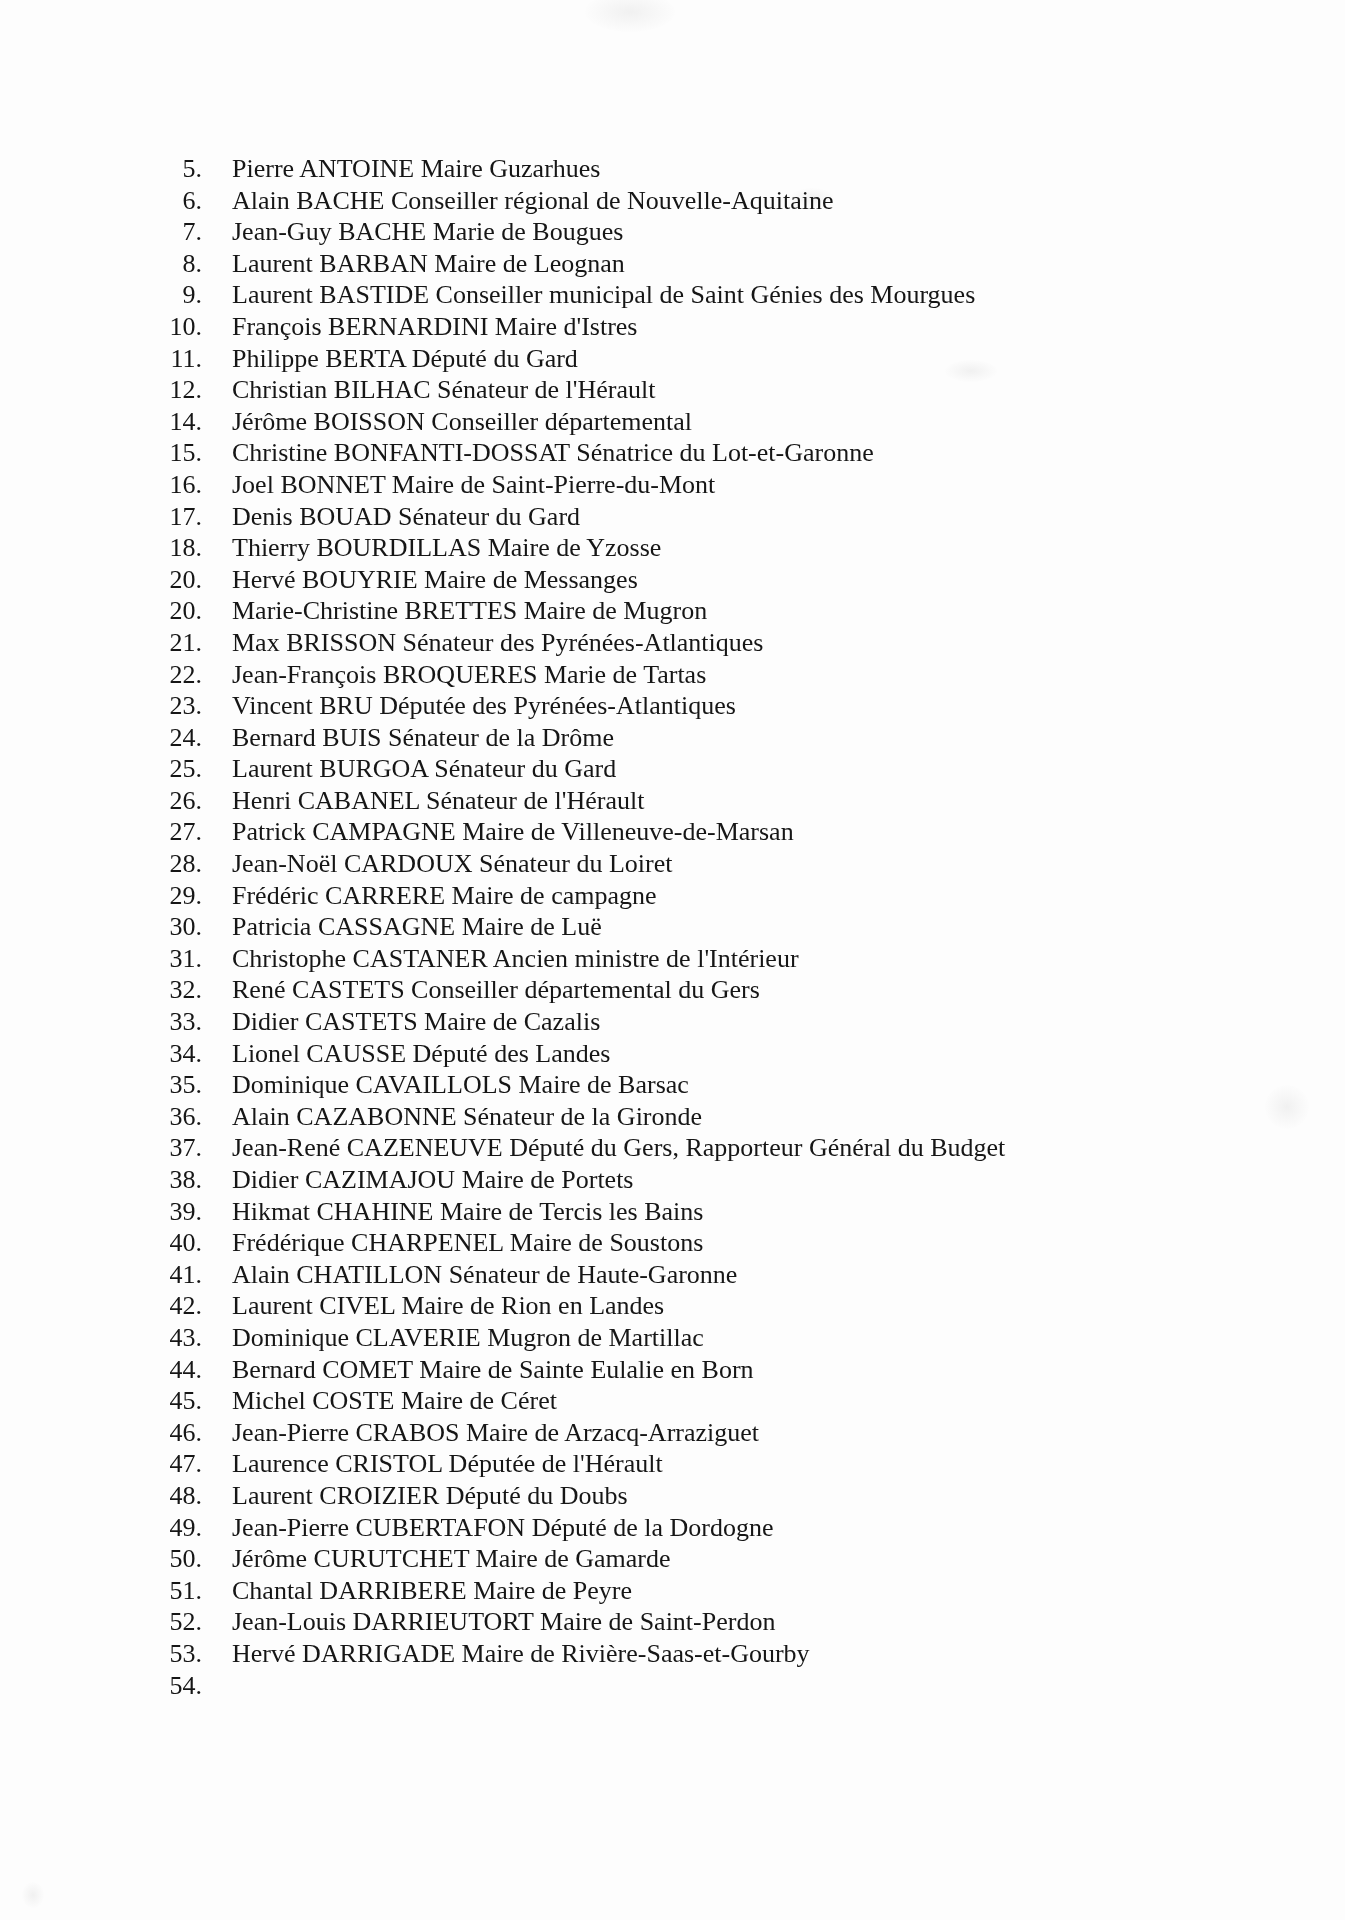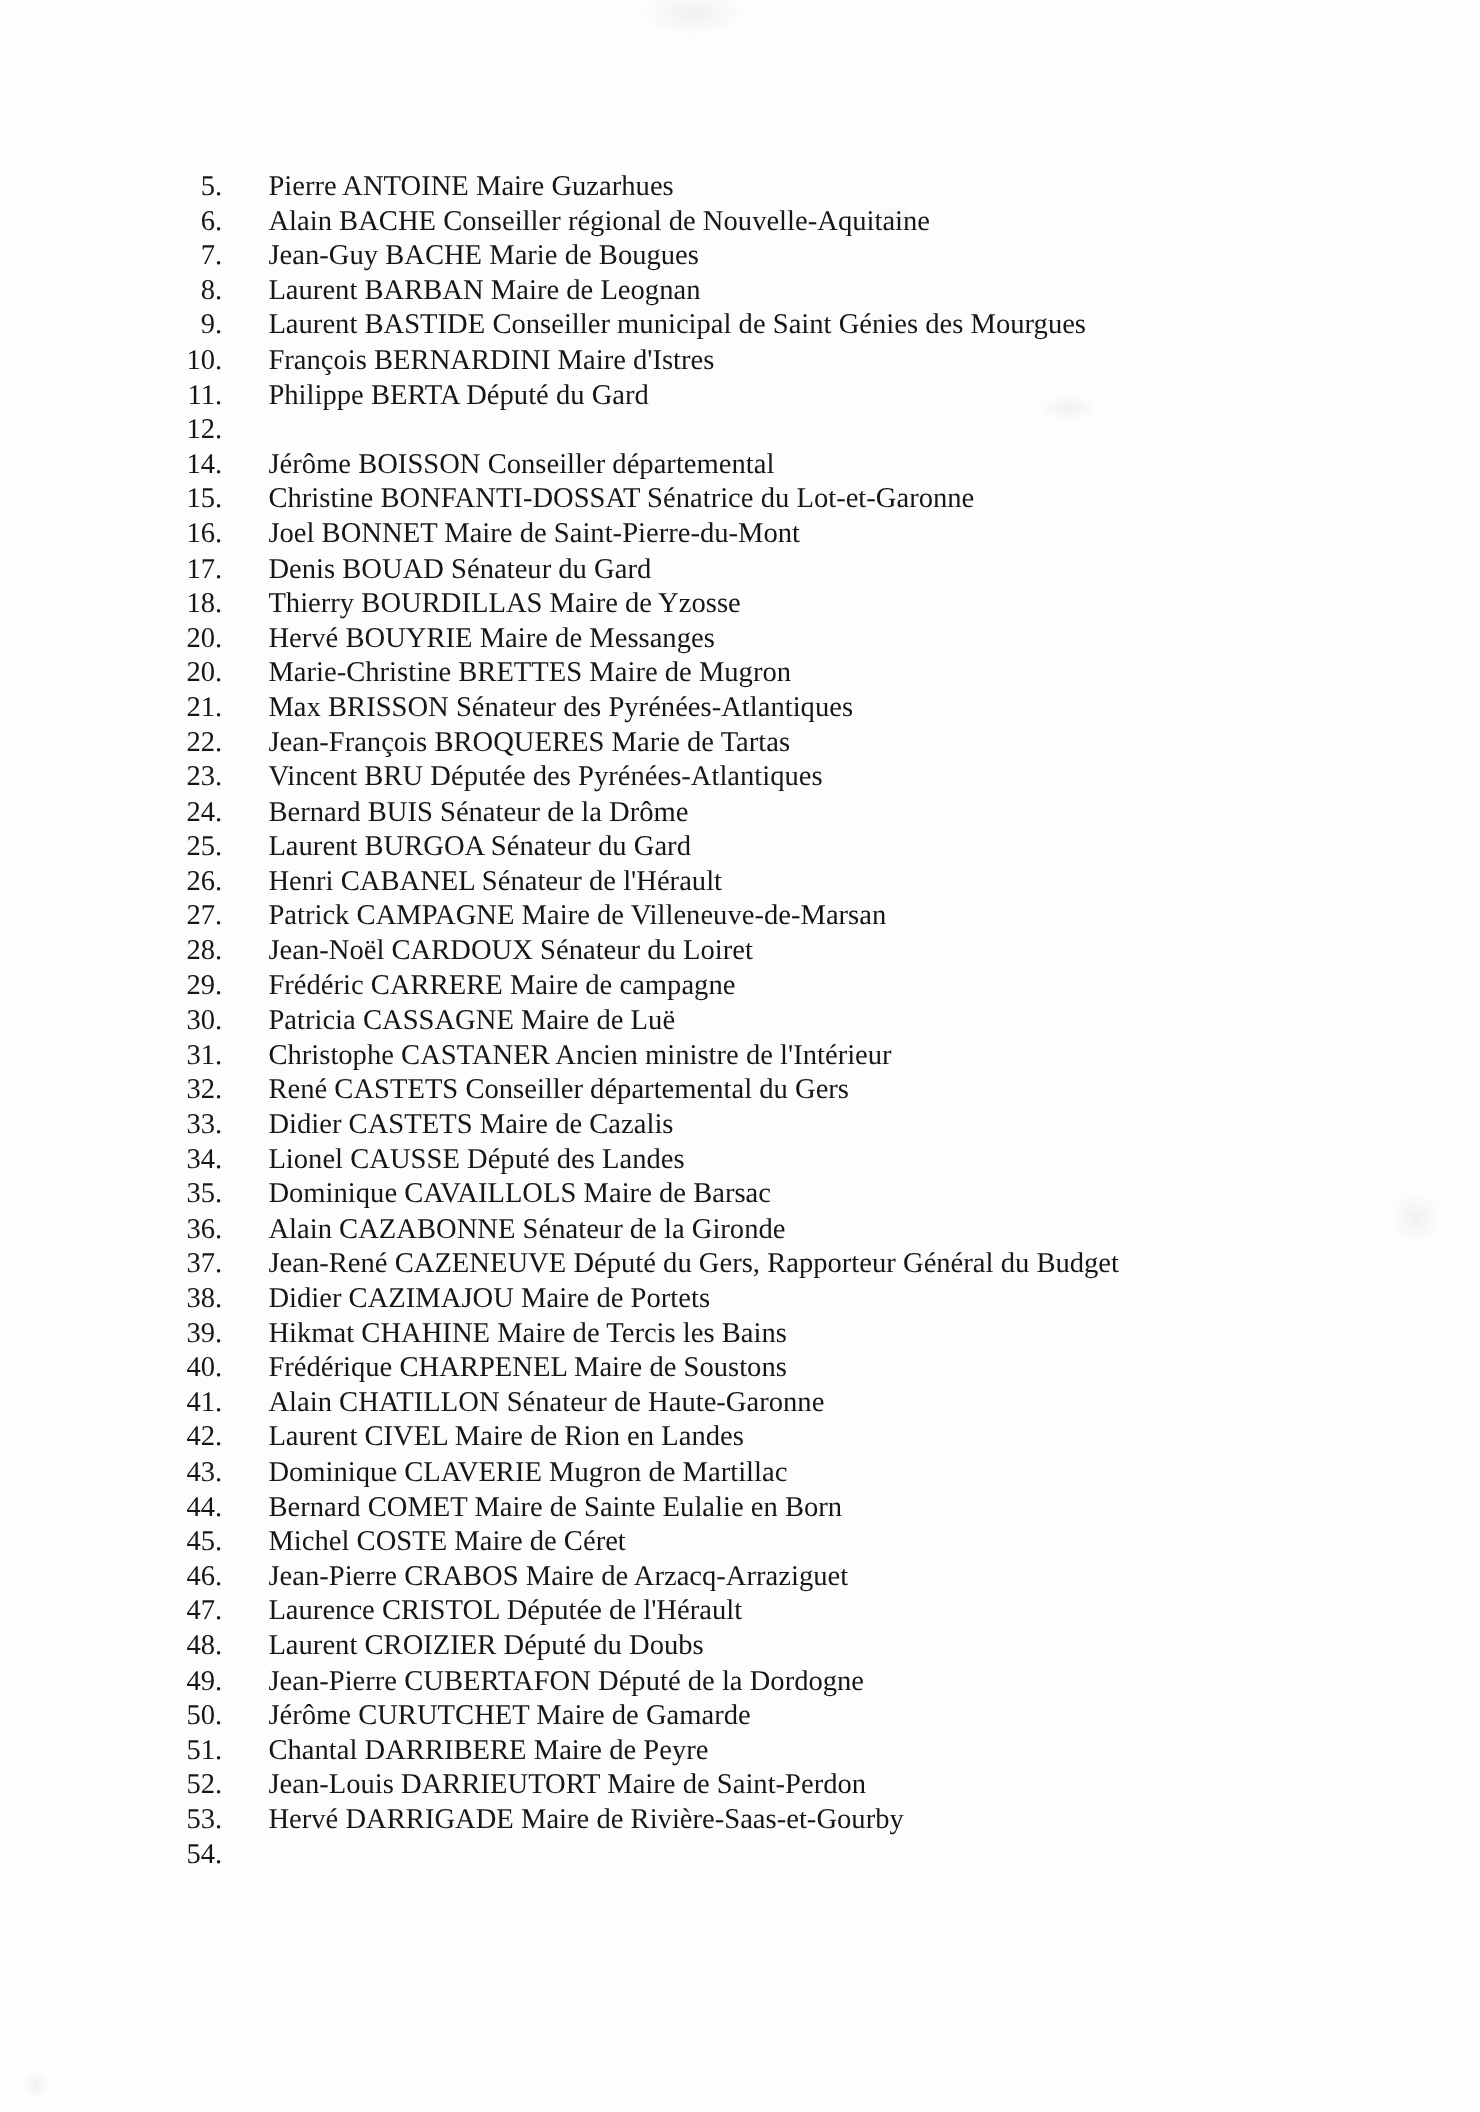--- a/index.html
+++ b/index.html
@@ -37,21 +37,21 @@
     white-space: nowrap;
   }
   .num {
     display: inline-block;
     width: 44px;
     text-align: right;
     flex: 0 0 44px;
   }
   .txt {
     display: inline-block;
-    margin-left: 42px;
+    margin-left: 30px;
   }
   .smudge {
     position: absolute;
     border-radius: 50%;
     background: radial-gradient(ellipse at center, rgba(130,130,130,0.10) 0%, rgba(130,130,130,0.04) 45%, rgba(130,130,130,0) 75%);
     pointer-events: none;
   }
 </style>
 </head>
 <body>
@@ -95,20 +95,21 @@
     <span class="txt">François BERNARDINI Maire d'Istres</span>
   </li>
 
   <li class="row">
     <span class="num">11.</span>
     <span class="txt">Philippe BERTA Député du Gard</span>
   </li>
 
   <li class="row">
     <span class="num">12.</span>
+    <span class="txt">Christian BILHAC Sénateur de l'Hérault</span>
   </li>
 
 
   <li class="row">
     <span class="num">14.</span>
     <span class="txt">Jérôme BOISSON Conseiller départemental</span>
   </li>
 
   <li class="row">
     <span class="num">15.</span>

